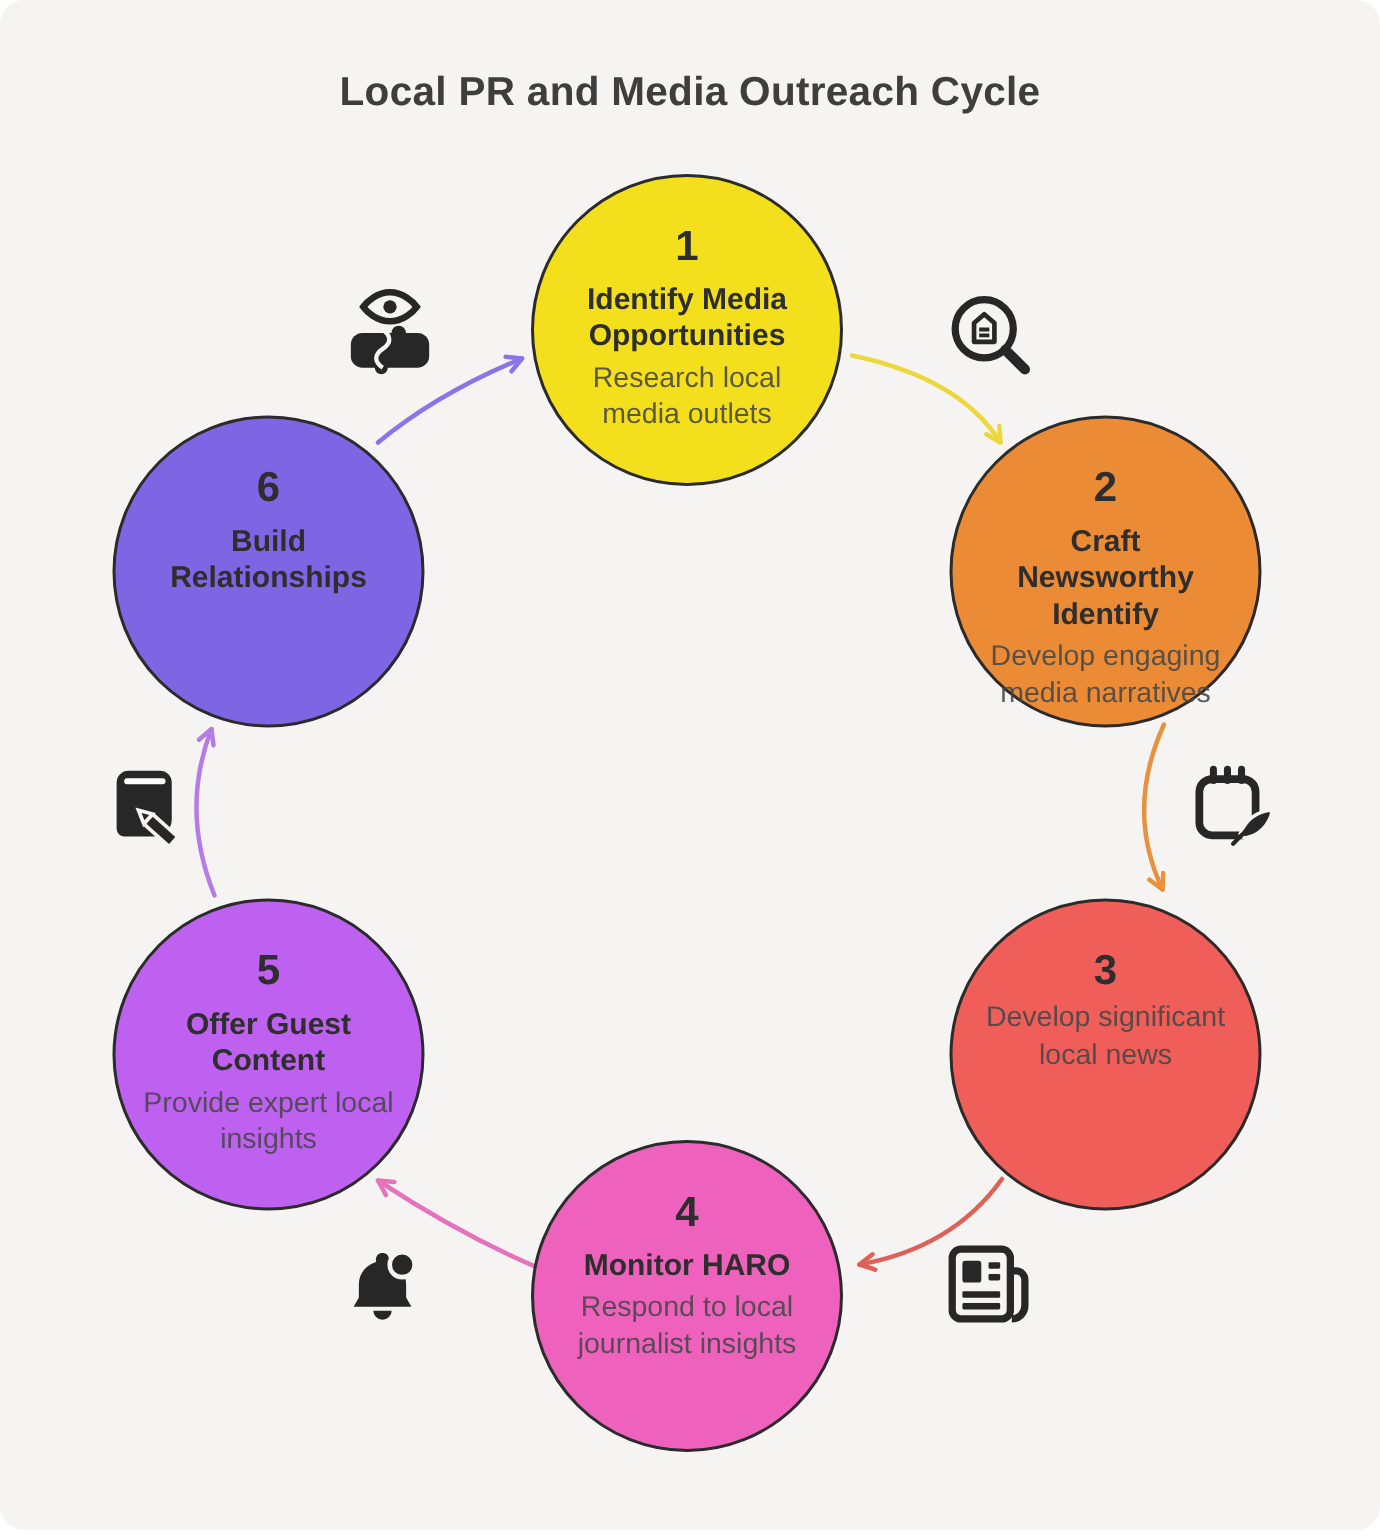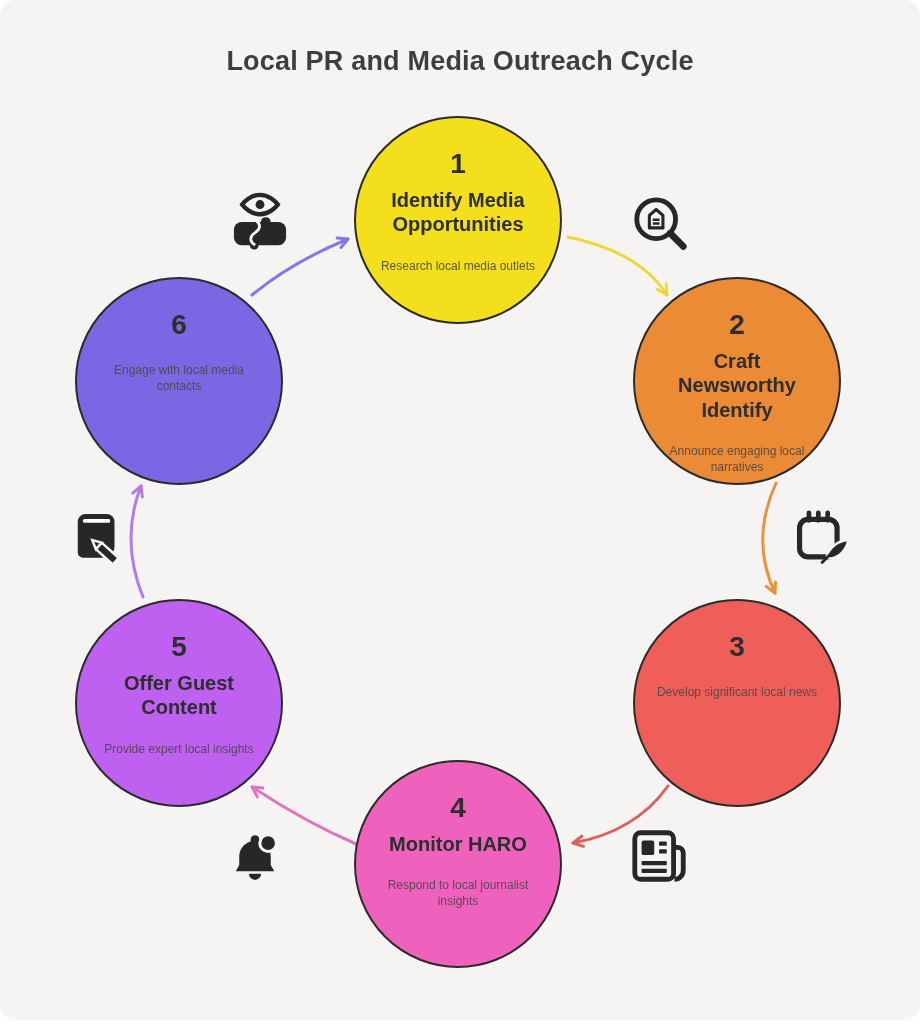--- a/index.html
+++ b/index.html
@@ -15,21 +15,21 @@
   }
   .circle{
     position:absolute; width:208px; height:208px; border-radius:50%;
     border:2.5px solid #2b2b2b; box-sizing:border-box;
     display:flex; flex-direction:column; align-items:center;
     text-align:center;
   }
   .num{margin-top:30px; font-size:28px; font-weight:800; color:#2e2e2e;}
   .stitle{margin-top:8px; font-size:20px; font-weight:700; color:#2e2e2e;
           line-height:1.22; max-width:160px;}
-  .sdesc{margin-top:22px; font-size:12px; color:#474747; line-height:1.3;
+  .sdesc{margin-top:4px; font-size:19px; color:#474747; line-height:1.3;
          max-width:172px; opacity:.88;}
   .c1{left:354px; top:116px;}
   .c2{left:633px; top:277px;}
   .c3{left:633px; top:599px;}
   .c4{left:354px; top:760px;}
   .c5{left:75px;  top:599px;}
   .c6{left:75px;  top:277px;}
   .icon{position:absolute;}
   .icon svg{display:block;}
   .ic-eyehand{left:229px; top:192px;}
@@ -67,21 +67,21 @@
 
   <div class="circle c1" style="background: rgb(244, 223, 28);">
     <div class="num">1</div>
     <div class="stitle">Identify Media Opportunities</div>
     <div class="sdesc">Research local media outlets</div>
   </div>
 
   <div class="circle c2" style="background: rgb(236, 139, 53);">
     <div class="num">2</div>
     <div class="stitle">Craft Newsworthy Identify</div>
-    <div class="sdesc">Announce engaging local narratives</div>
+    <div class="sdesc">Develop engaging media narratives</div>
   </div>
 
   <div class="circle c3" style="background: rgb(240, 94, 89);">
     <div class="num">3</div>
     <div class="sdesc">Develop significant local news</div>
   </div>
 
   <div class="circle c4" style="background: rgb(238, 98, 190);">
     <div class="num">4</div>
     <div class="stitle">Monitor HARO</div>
@@ -89,21 +89,21 @@
   </div>
 
   <div class="circle c5" style="background: rgb(190, 96, 240);">
     <div class="num">5</div>
     <div class="stitle">Offer Guest Content</div>
     <div class="sdesc">Provide expert local insights</div>
   </div>
 
   <div class="circle c6" style="background: rgb(125, 102, 227);">
     <div class="num">6</div>
-    <div class="sdesc">Engage with local media contacts</div>
+    <div class="stitle">Build Relationships</div>
   </div>
 
   <span class="icon ic-eyehand">
     <svg width="62" height="58" viewBox="0 0 64 60">
       <path class="ink-stroke" stroke-width="4.5" d="M32 3 C41 3 48 9.5 50.5 13 C48 16.5 41 23 32 23 C23 23 16 16.5 13.5 13 C16 9.5 23 3 32 3 Z"></path>
       <circle class="ink" cx="32" cy="13" r="4.6"></circle>
       <rect class="ink" x="5" y="31" width="54" height="24" rx="8"></rect>
       <circle class="ink" cx="38" cy="31" r="5"></circle>
       <circle class="ink" cx="26" cy="55" r="4.5"></circle>
       <path d="M27 29 c6 4 6 9 0 13 c-6 4 -6 9 0 13" fill="none" stroke="#f5f4f2" stroke-width="3"></path>

